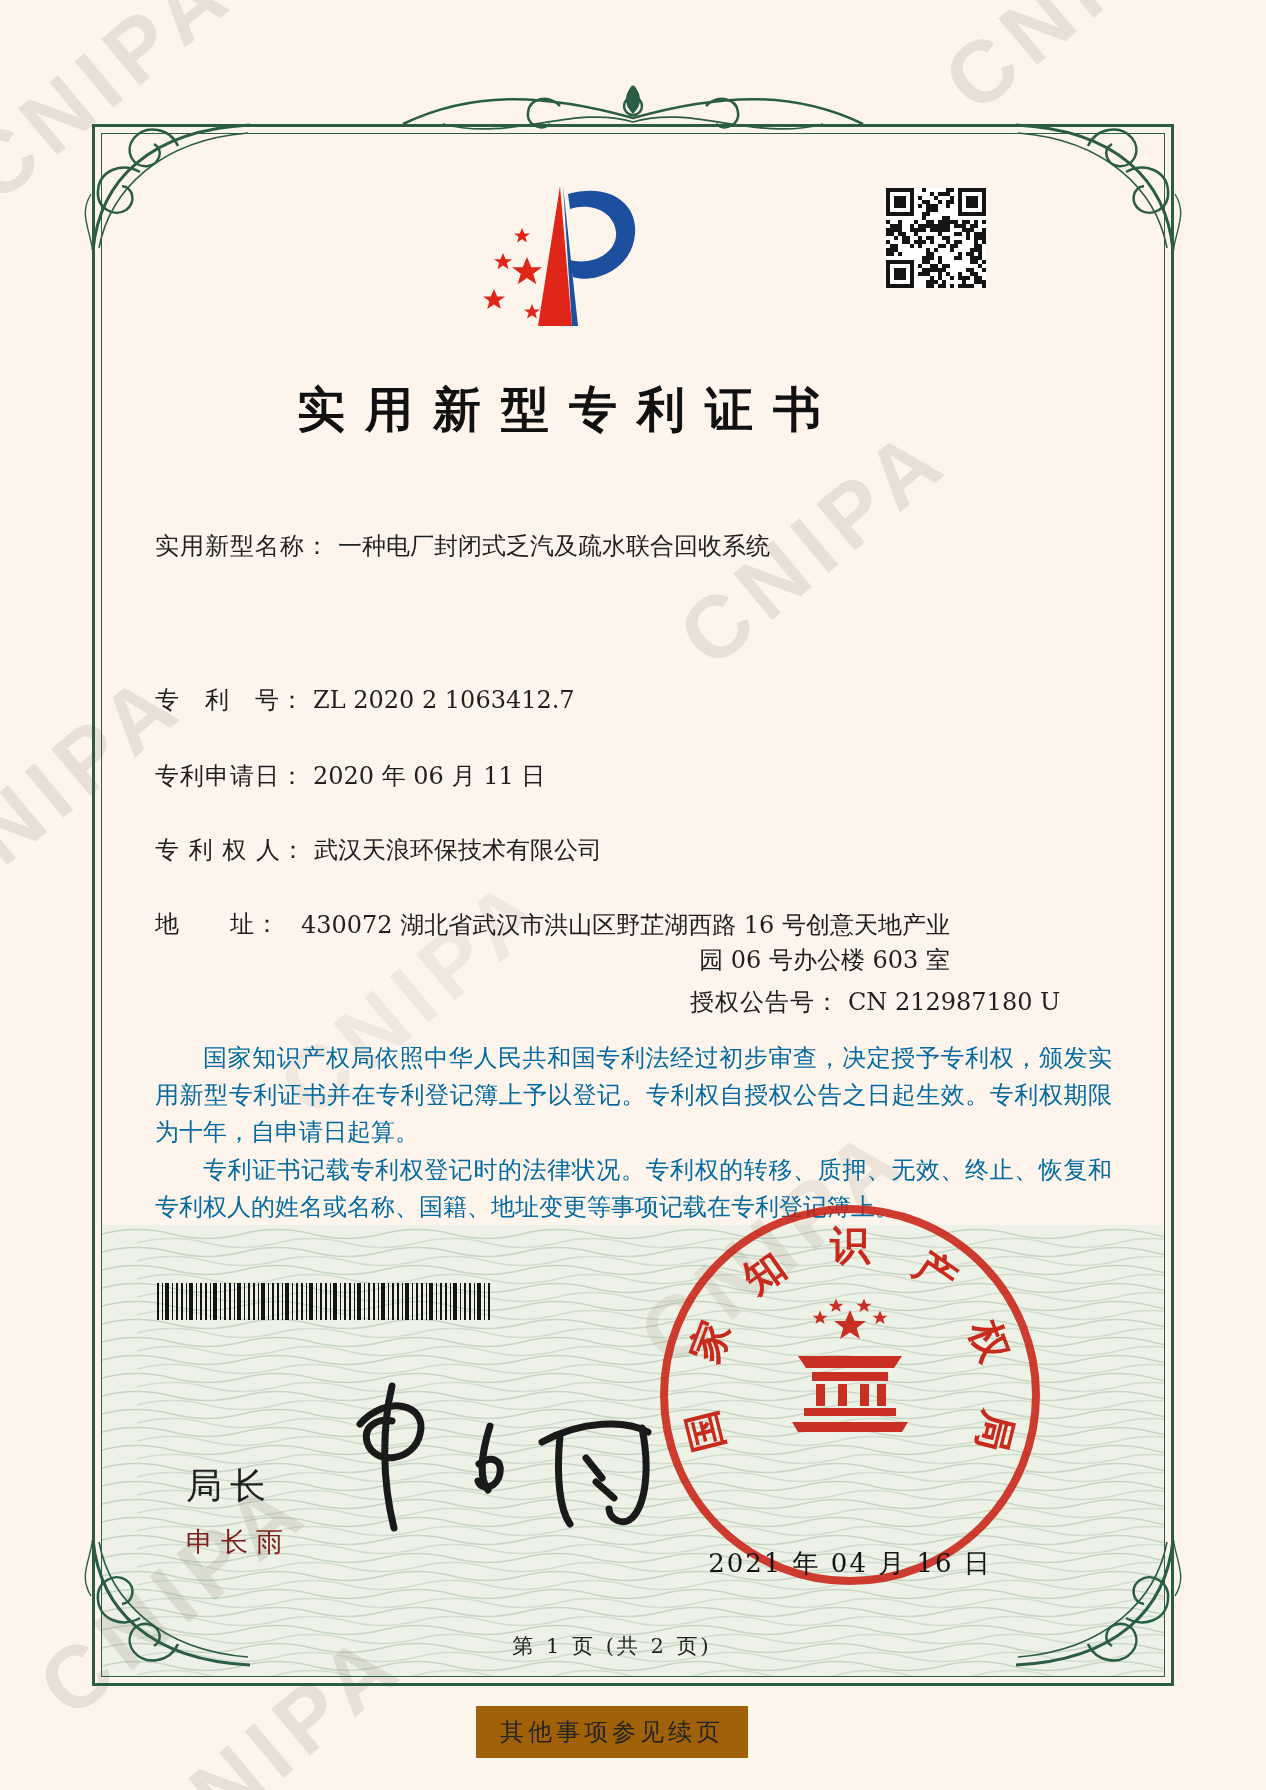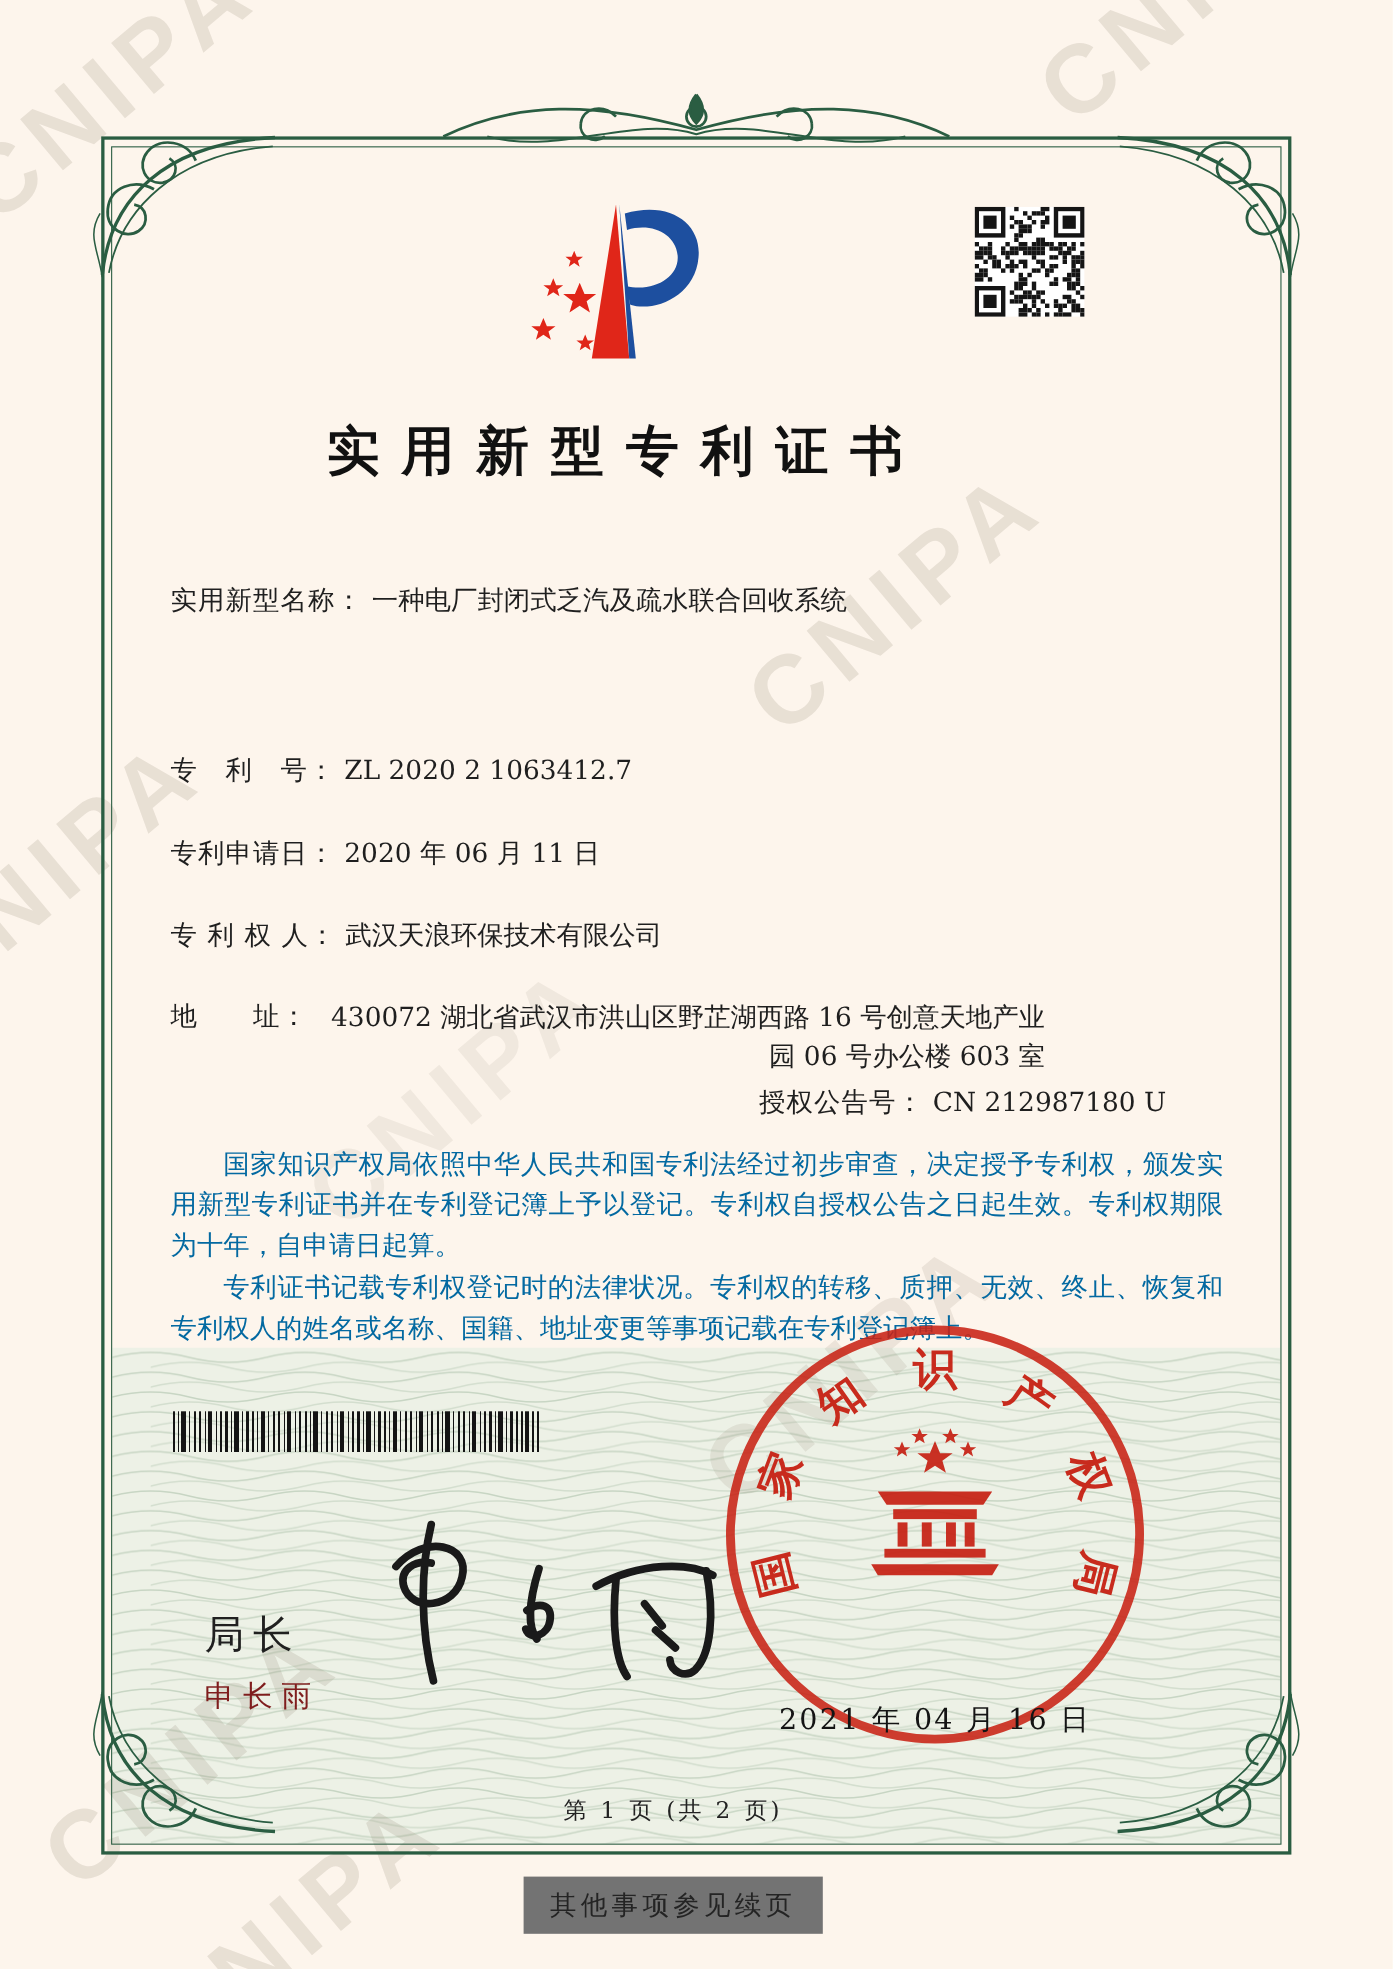--- a/index.html
+++ b/index.html
@@ -91,21 +91,21 @@
   .sc4{--a:35deg}.sc5{--a:69deg}.sc6{--a:104deg}
   .emblem{position:absolute; left:50%; top:46%; transform:translate(-50%,-50%);}
   .seal-date{
     left:660px; top:1546px; width:380px; text-align:center;
     font-size:26px; letter-spacing:2px; color:#141414; z-index:6;
   }
   .page-info{left:0; top:1632px; width:1224px; text-align:center; font-size:21px;
     letter-spacing:3px; color:#222;}
   .cont-note{
     left:612px; top:1706px; transform:translateX(-50%);
-    background:#737373; padding:10px 24px; font-size:24px; letter-spacing:4px;
+    background:#a16207; padding:10px 24px; font-size:24px; letter-spacing:4px;
     color:#242424; z-index:6; white-space:nowrap;
   }
 </style>
 </head>
 <body>
 
 <div class="page">
 
   <span class="wm wm1">CNIPA</span>
   <span class="wm wm2">CNIPA</span>

